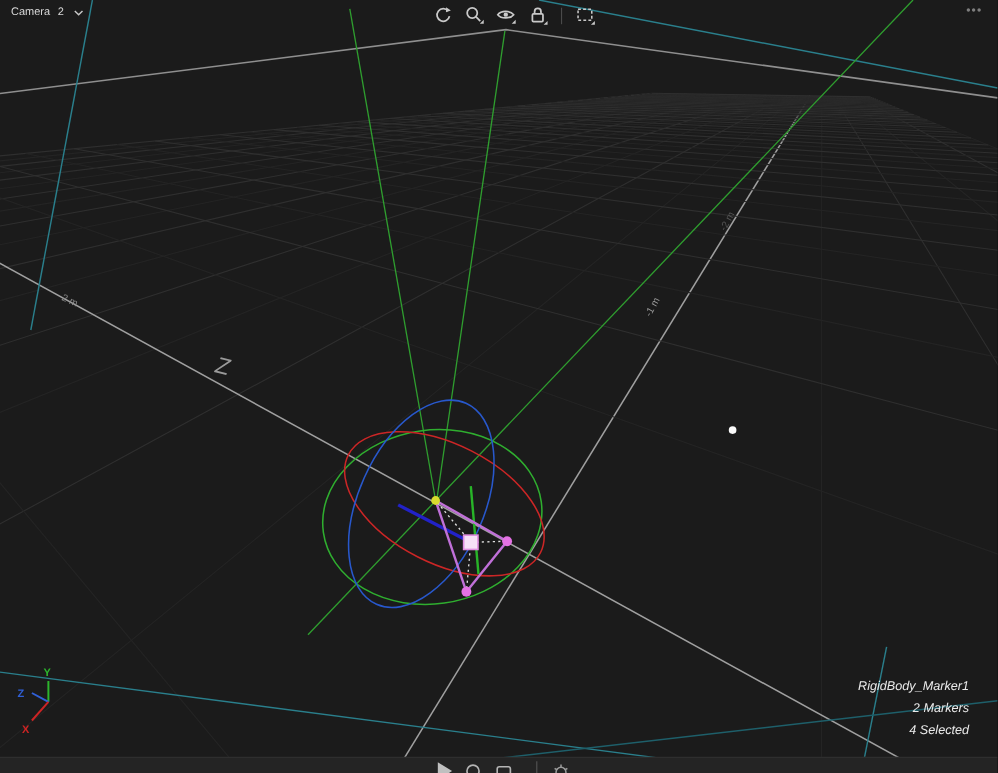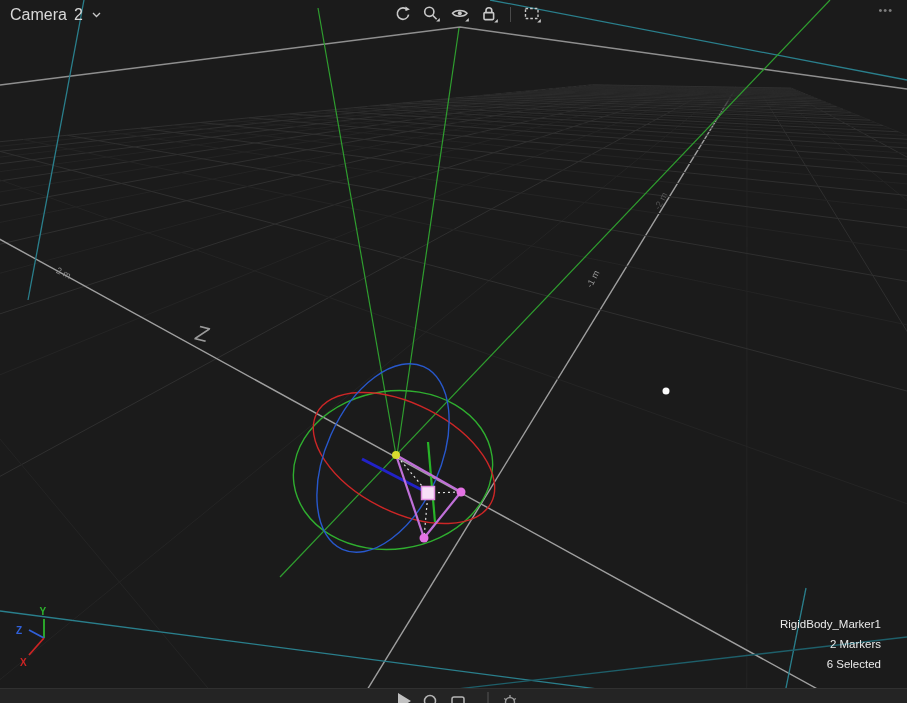--- a/index.html
+++ b/index.html
@@ -3,36 +3,36 @@
 <meta charset="utf-8">
 <style>
   html,body{margin:0;padding:0;background:#111;}
   #stage{position:relative;width:907px;height:703px;background:#1b1b1b;overflow:hidden;
          font-family:"Liberation Sans",sans-serif;}
   svg{display:block;}
   #scene{position:absolute;left:0;top:0;}
   
   .topbar{position:absolute;left:0;top:0;width:100%;height:28px;z-index:30;}
   .cam-select{position:absolute;left:10px;top:6px;display:flex;align-items:center;gap:7px;
-              color:#d8d8d8;font-size:16px;cursor:default;}
+              color:#d8d8d8;font-size:10px;cursor:default;}
   .cam-select .chev{margin-left:2px;}
   .toolbar{position:absolute;left:391px;top:3px;display:flex;align-items:center;gap:7px;}
   .tool{width:22px;height:22px;display:flex;align-items:center;justify-content:center;}
   .tool-sep{width:1px;height:15px;background:#4a4a4a;margin:0 3px;}
   .menu-dots{position:absolute;right:14px;top:4px;color:#7e7e7e;font-size:11px;letter-spacing:1px;}
   
   .glabel{position:absolute;color:#8a8a8a;font-size:9px;white-space:nowrap;z-index:5;}
   .axis-ground{position:absolute;left:196px;top:322px;color:#9a9a9a;font-size:21px;
                transform:rotate(14deg) skewX(-8deg);z-index:5;}
   .lbl-2m{left:56px;top:268px;transform:rotate(25deg);}
   .lbl-m1m{left:584px;top:274px;transform:rotate(-62deg);color:#9a9a9a;}
   .lbl-m2m{left:652px;top:196px;transform:rotate(-62deg);color:#555;}
   
   .info{position:absolute;right:26px;top:614px;text-align:right;color:#eaeaea;
-        font-size:11.5px;line-height:20px;z-index:20;}
+        font-size:11.5px;line-height:20px;z-index:20;font-style:italic;}
   
   .triad{position:absolute;left:8px;top:598px;z-index:20;}
   
   .bottombar{position:absolute;left:0;bottom:0;width:100%;height:14px;background:#242424;
              border-top:1px solid #303030;overflow:hidden;z-index:30;}
 </style>
 </head>
 <body>
 
 <div id="stage">
@@ -224,21 +224,21 @@
         </svg>
       </div>
     </div>
 
     <div class="menu-dots">•••</div>
   </div>
 
   <div class="info">
     <div>RigidBody_Marker1</div>
     <div>2 Markers</div>
-    <div>6 Selected</div>
+    <div>4 Selected</div>
   </div>
 
   <svg class="triad" width="90" height="90" viewBox="0 0 90 90">
     <line x1="36" y1="40" x2="36" y2="21" stroke-width="1.8" stroke="#2db52d"></line>
     <line x1="36" y1="40" x2="21" y2="32" stroke-width="1.8" stroke="#3060d8"></line>
     <line x1="36" y1="40" x2="21" y2="57" stroke-width="1.8" stroke="#cc2424"></line>
     <text x="31.5" y="17" font-size="10" font-weight="bold" fill="#2db52d">Y</text>
     <text x="8" y="36" font-size="10" font-weight="bold" fill="#3060d8">Z</text>
     <text x="12" y="68" font-size="10" font-weight="bold" fill="#cc2424">X</text>
   </svg>

